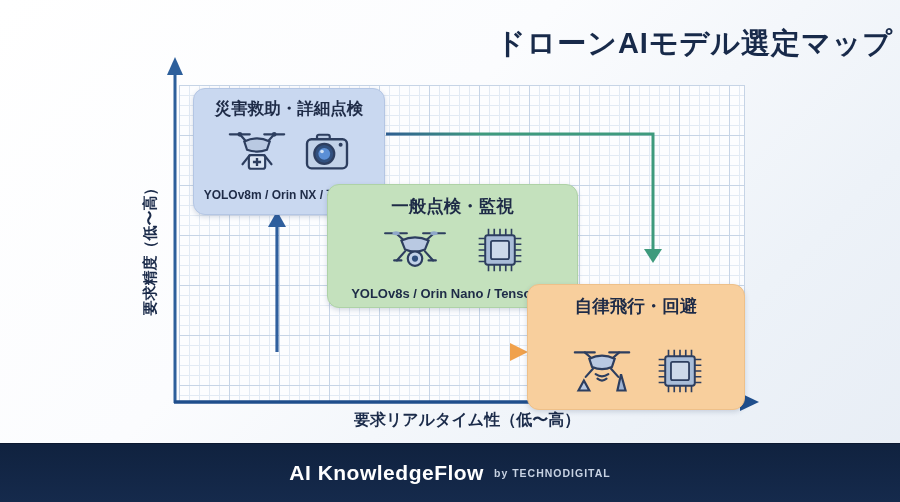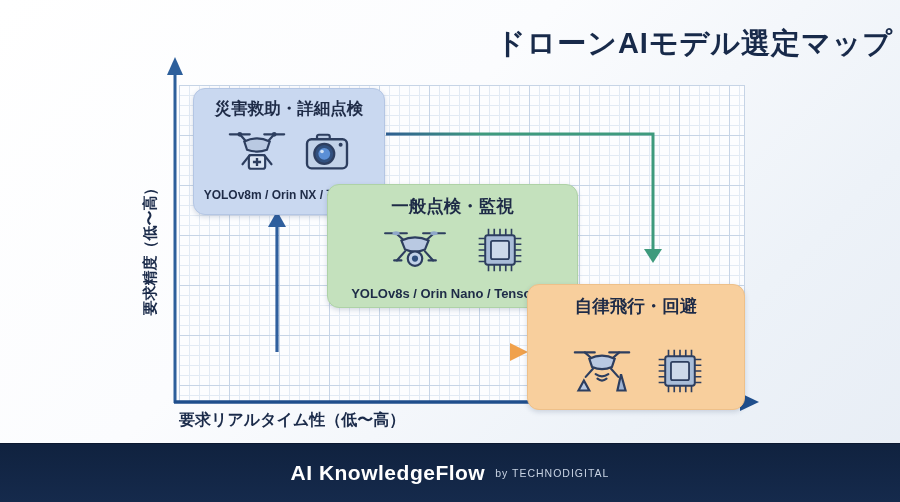--- a/index.html
+++ b/index.html
@@ -32,21 +32,21 @@
 
   .overlay-svg { position: absolute; left: 0; top: 0; pointer-events: none; }
 
   .axis-label-y {
     position: absolute; left: 150px; top: 248px;
     transform: translate(-50%, -50%) rotate(-90deg);
     white-space: nowrap; font-size: 15px; font-weight: 700; color: #1b2b4a;
   }
   .axis-label-x {
     position: absolute; left: 179px; top: 410px; width: 576px;
-    text-align: left; font-size: 16px; font-weight: 700; color: #1b2b4a;
+    text-align: center; font-size: 16px; font-weight: 700; color: #1b2b4a;
   }
 
   .zone {
     position: absolute; display: flex; flex-direction: column;
     align-items: center; justify-content: space-between;
     padding: 9px 10px 10px 10px; border-radius: 12px;
     box-shadow: 0 2px 5px rgba(40, 60, 100, 0.18);
   }
   .zone-title { font-size: 17.5px; font-weight: 800; color: #1e2b47; white-space: nowrap; }
   .zone-spec  { font-size: 13px;  font-weight: 700; color: #1e2b47; white-space: nowrap; }
@@ -64,21 +64,21 @@
   .zone-autonomy .zone-icons { gap: 22px; }
 
   .footer {
     position: absolute; left: 0; bottom: 0; width: 900px; height: 59px;
     background: linear-gradient(180deg, #10223f 0%, #152a4c 100%);
     border-top: 1px solid #0b1830;
     display: flex; flex-direction: row; align-items: center; justify-content: center;
     gap: 1px;
   }
   .footer-brand   { color: #ffffff; font-size: 21px; font-weight: 800; letter-spacing: 0.5px; }
-  .footer-byline  { color: #c7d2e2; font-size: 10.5px; font-weight: 400; letter-spacing: 1px; margin-left: 9px; }
+  .footer-byline  { color: #c7d2e2; font-size: 10.5px; font-weight: 700; letter-spacing: 1px; margin-left: 9px; }
   .footer-tagline { color: #93a5c0; font-size: 12px; }
 </style>
 </head>
 <body>
 
 <div class="stage">
 
   <div class="main-title">ドローンAIモデル選定マップ</div>
 
   <div class="grid-area"></div>

